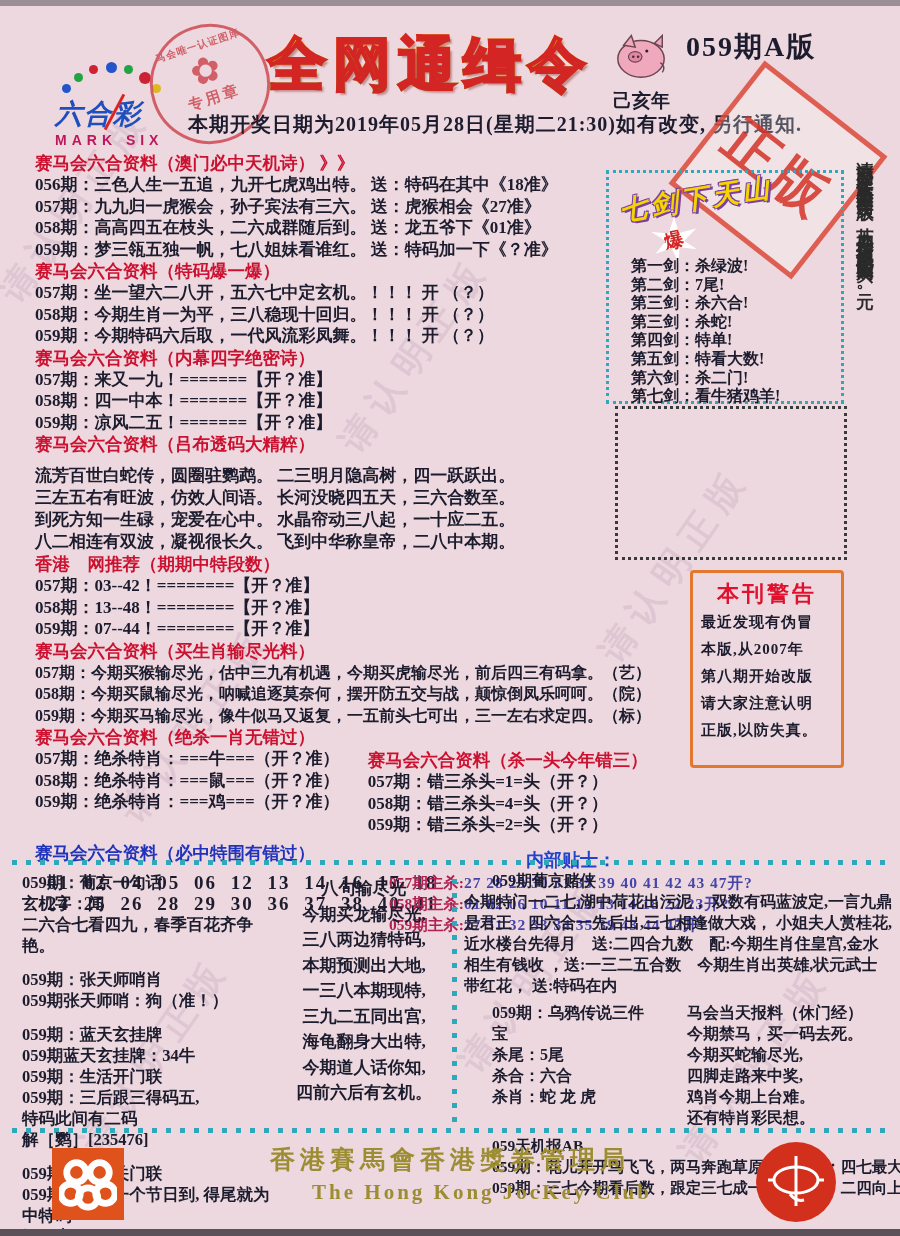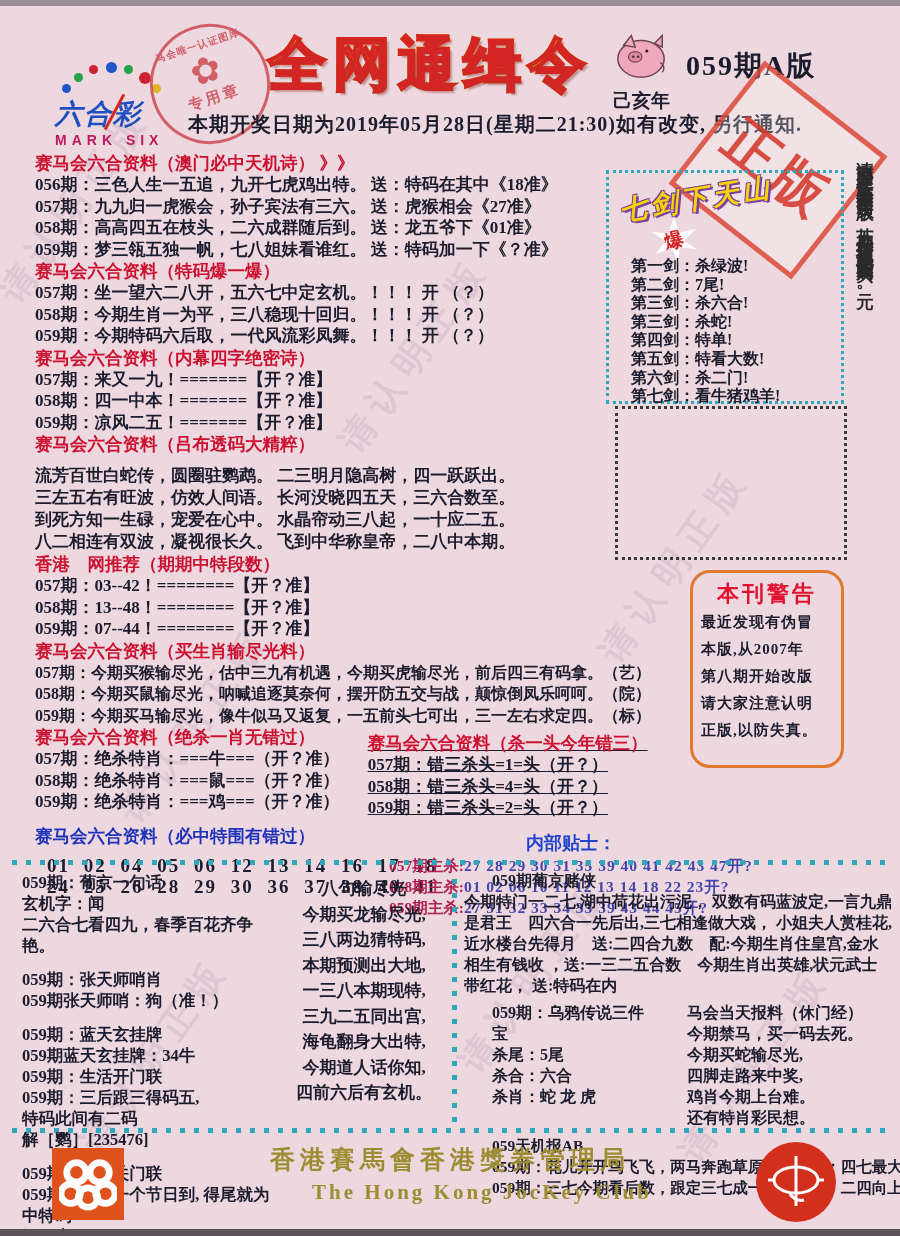--- a/index.html
+++ b/index.html
@@ -29,35 +29,35 @@
   .stamp-circle .flower{font-size:36px;line-height:38px;}
   .stamp-circle .bottom{font-size:15px;font-weight:700;letter-spacing:3px;}
   .big-title{position:absolute;left:268px;top:26px;font-size:58px;font-weight:700;letter-spacing:7px;
       font-family:"DejaVu Sans",sans-serif;color:#3fae00;-webkit-text-stroke:2.5px #d42525;
       text-shadow:3px 3px 2px rgba(120,0,0,.35);}
   @supports (-webkit-background-clip:text){
     .big-title{background:linear-gradient(#ffe900 25%,#49b800 80%);-webkit-background-clip:text;color:transparent;}
   }
   .pig{position:absolute;left:612px;top:24px;}
   .year{position:absolute;left:613px;top:88px;font-size:19px;font-weight:700;}
-  .issue{position:absolute;left:686px;top:47px;font-size:28px;font-weight:700;letter-spacing:2px;}
+  .issue{position:absolute;left:686px;top:28px;font-size:28px;font-weight:700;letter-spacing:2px;}
   .date-line{position:absolute;left:188px;top:111px;font-size:20px;font-weight:700;letter-spacing:1px;}
   .corner-stamp{position:absolute;left:700px;top:92px;width:146px;height:146px;
       border:5px solid rgba(217,62,45,.8);transform:rotate(38deg);display:flex;align-items:center;
       justify-content:center;background:rgba(255,255,255,.25);}
   .corner-stamp span{font-size:54px;font-weight:700;color:rgba(210,50,38,.85);letter-spacing:6px;}
   
   .leftcol{position:absolute;left:35px;top:152px;width:670px;}
   .t-red{color:#cc1030;font-weight:700;font-size:17.5px;line-height:22px;white-space:nowrap;}
   .t-blue{color:#2233bb;font-weight:700;font-size:17.5px;line-height:22px;white-space:nowrap;}
   .ln{font-weight:700;font-size:17px;line-height:21.5px;white-space:nowrap;}
   .poem .ln{line-height:22px;}
   .poem{margin-top:10px;}
   .row2{display:flex;}
-  .s8{margin-left:28px;margin-top:6px;text-decoration:underline;}
+  .s8{margin-left:28px;margin-top:23px;}
   .nums .ln{font-size:19px;letter-spacing:2px;word-spacing:7px;margin-left:12px;}
   .tipsblock{margin-left:24px;margin-top:6px;}
   .tipsblock .title{color:#2244cc;font-weight:700;font-size:18px;text-align:center;}
   .tip{font-size:15.5px;font-weight:700;white-space:nowrap;line-height:21px;}
   .tip .lab{color:#b02050;}
   .tip .nm{color:#4444aa;letter-spacing:1px;}
   
   .hdiv{position:absolute;left:12px;width:876px;height:5px;
         background:repeating-linear-gradient(90deg,#2fa8bc 0 5px,transparent 5px 14px);}
   .vdiv{position:absolute;left:452px;top:872px;width:5px;height:250px;
@@ -68,21 +68,21 @@
       letter-spacing:4px;transform:rotate(-9deg);color:#f5d400;
       text-shadow:2px 2px 0 #7a3fa0,-1px -1px 0 #7a3fa0,1px -1px 0 #7a3fa0,-1px 1px 0 #7a3fa0;}
   .swords .burst{position:absolute;left:42px;top:44px;width:46px;height:46px;background:#fff;
       clip-path:polygon(50% 0,61% 35%,98% 25%,72% 52%,100% 70%,62% 66%,60% 100%,45% 68%,10% 80%,32% 52%,0 32%,38% 36%);
       display:flex;align-items:center;justify-content:center;}
   .swords .burst b{font-size:20px;color:#d42525;transform:rotate(-12deg);}
   .swords .rows{position:absolute;left:22px;top:84px;font-family:Liberation Serif, serif;}
   .swords .rows .ln{font-size:16px;line-height:18.6px;}
   .emptybox{position:absolute;left:615px;top:406px;width:226px;height:148px;border:3px dotted #3a3a3a;}
   .warnbox{position:absolute;left:690px;top:570px;width:154px;height:198px;border:3px solid #e2772e;
-      border-radius:20px;padding:6px 8px;box-sizing:border-box;}
+      border-radius:4px;padding:6px 8px;box-sizing:border-box;}
   .warnbox .wtitle{color:#e0102e;font-size:22px;font-weight:700;text-align:center;letter-spacing:3px;}
   .warnbox .ln{font-size:15px;line-height:27px;letter-spacing:1px;white-space:nowrap;}
   .vnotice{position:absolute;left:853px;top:148px;height:700px;writing-mode:vertical-rl;
       font-size:17.5px;font-weight:700;letter-spacing:3px;color:#2a2a2a;}
   
   .bcol1{position:absolute;left:22px;top:872px;width:258px;}
   .bcol1 .ln{font-size:16.5px;line-height:21px;white-space:normal;}
   .blk{margin-bottom:13px;}
   .bcol2{position:absolute;left:283px;top:876px;width:162px;text-align:center;}
   .bcol2 .ln{font-size:17px;line-height:25.5px;}

